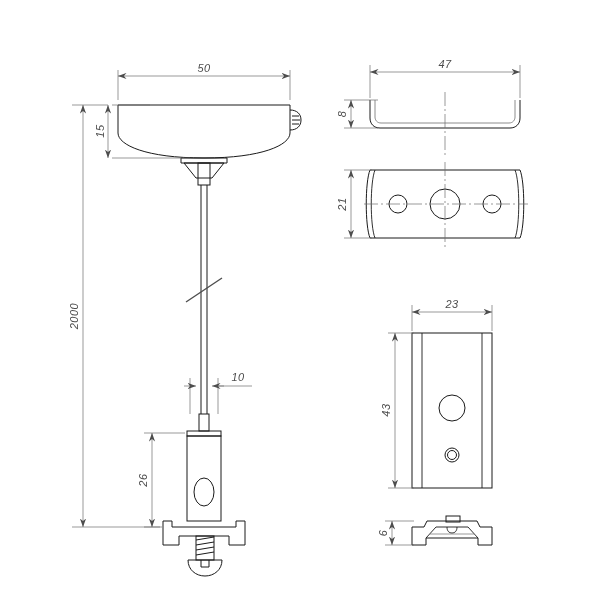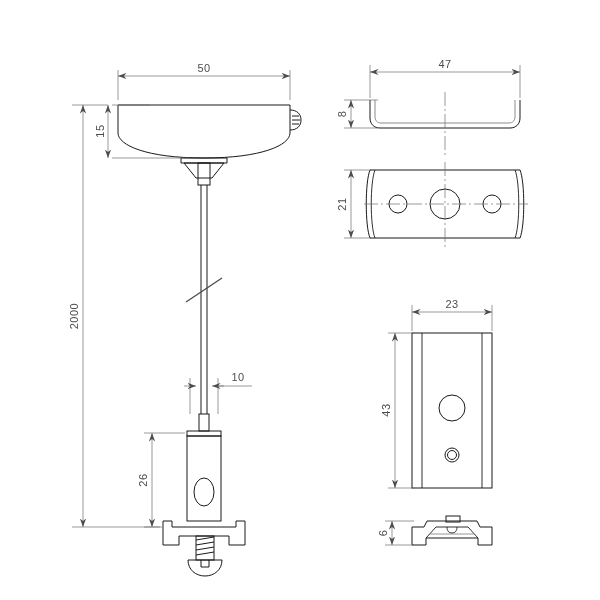--- a/index.html
+++ b/index.html
@@ -1,18 +1,18 @@
 <!DOCTYPE html>
 <html><head>
 <meta charset="utf-8">
 <style>
   html,body{margin:0;padding:0;background:#ffffff;}
   body{width:600px;height:600px;overflow:hidden;
        font-family:"Liberation Sans","DejaVu Sans",sans-serif;}
-  #sheet{position:relative;width:600px;height:464px;background:#84cc16;}
+  #sheet{position:relative;width:600px;height:464px;background:#84cc16;font-style:italic;}
   svg{display:block;}
   .dimtext{font-family:"Liberation Sans","DejaVu Sans",sans-serif;
            font-size:11px;fill:#4d4d4d;letter-spacing:.5px;}
 </style>
 </head>
 <body>
 
 <div id="sheet">
 <svg width="600" height="600" viewBox="0 0 600 600">
 

